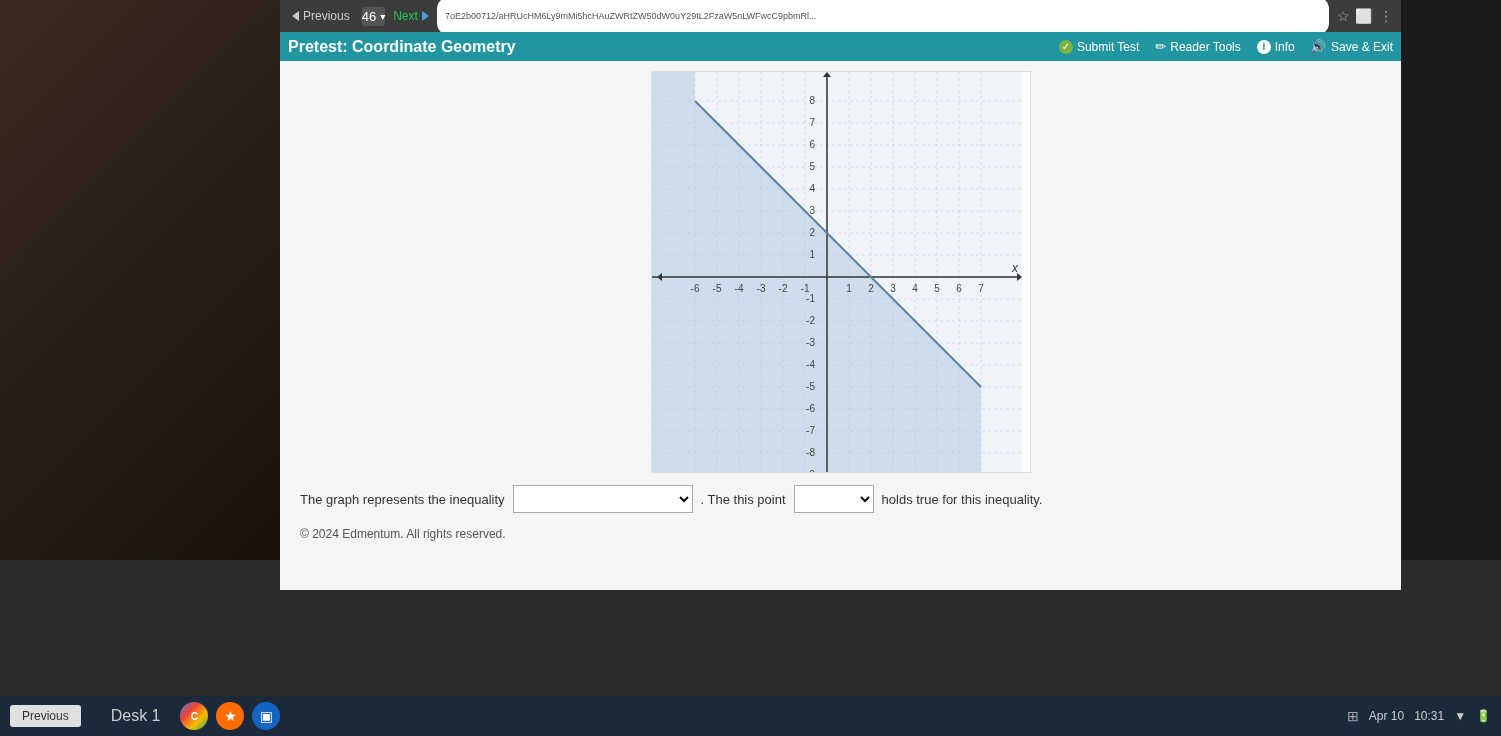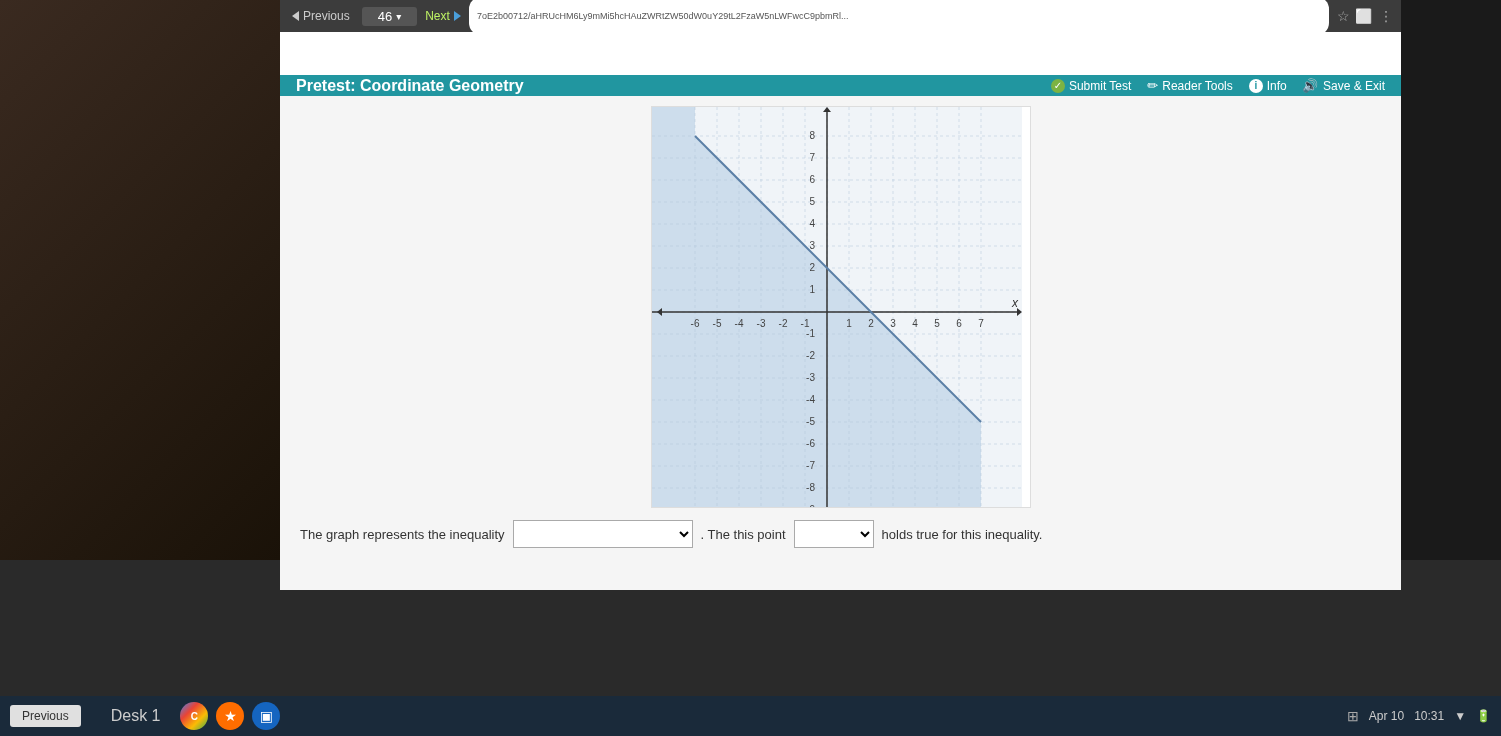--- a/index.html
+++ b/index.html
@@ -73,29 +73,29 @@
       width: 0; height: 0;
       border-top: 5px solid transparent;
       border-bottom: 5px solid transparent;
       border-right: 7px solid #ccc;
     }
 
     .question-num {
       background: #555;
       color: #fff;
       font-size: 13px;
-      padding: 2px 16px;
+      padding: 2px 0;
       border-radius: 3px;
       display: flex;
       align-items: center;
       gap: 4px;
     }
 
     .next-btn {
-      color: #bef264;
+      color: #22c55e;
       font-size: 12px;
       display: flex;
       align-items: center;
       gap: 4px;
       cursor: pointer;
     }
 
     .next-btn .arrow-right {
       width: 0; height: 0;
       border-top: 5px solid transparent;
@@ -126,26 +126,25 @@
 
     .browser-icon {
       color: #aaa;
       font-size: 14px;
       cursor: pointer;
     }
 
     
     .test-header {
       background: #2196a0;
-      height: 21px;
+      height: 29px;
       display: flex;
       align-items: center;
       justify-content: space-between;
-      padding: 0 16px;
-      margin-top: 43px;
+      padding: 0 8px;
     }
 
     .test-title {
       color: #fff;
       font-size: 16px;
       font-weight: bold;
     }
 
     .test-actions {
       display: flex;
@@ -477,20 +476,23 @@
       <span>. The this point</span>
       <select class="answer-select answer-select-sm">
         <option value=""></option>
         <option value="(0,0)">(0, 0)</option>
         <option value="(1,1)">(1, 1)</option>
         <option value="(-1,-1)">(-1, -1)</option>
       </select>
       <span>holds true for this inequality.</span>
     </div>
 
+    <div class="footer-text">
+      <span>© 2024 Edmentum. All rights reserved.</span>
+    </div>
 
   </div>
 </div>
 
 <div class="taskbar">
   <button class="launcher-btn">Previous</button>
 
   <span class="desk-label">Desk 1</span>
 
   <div class="taskbar-icons">

